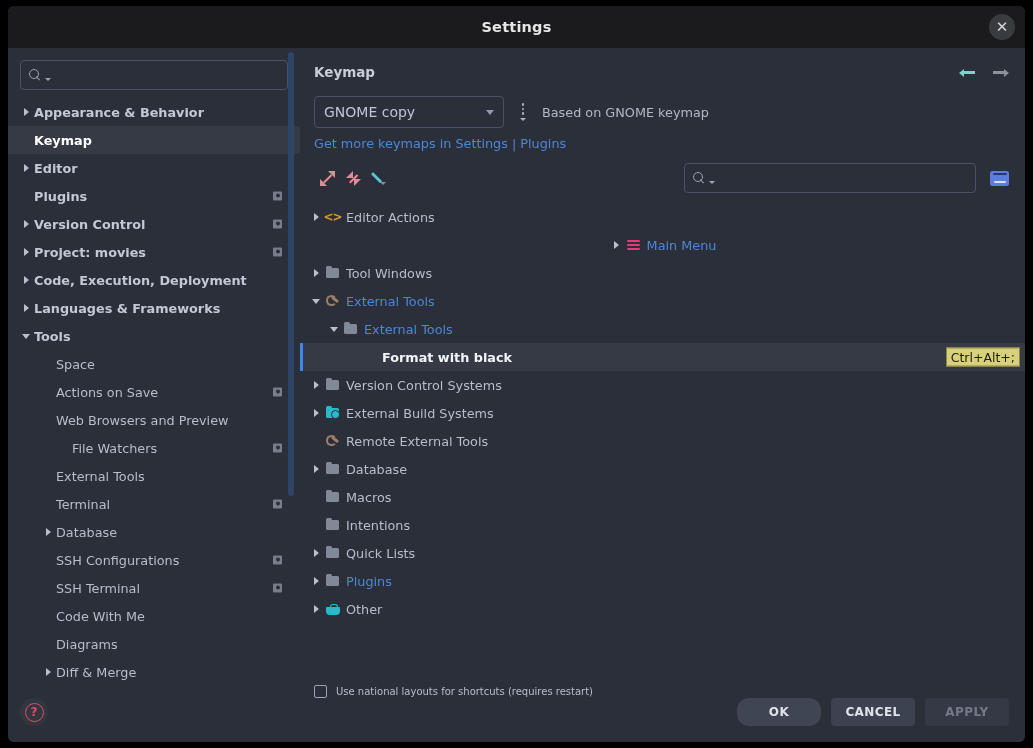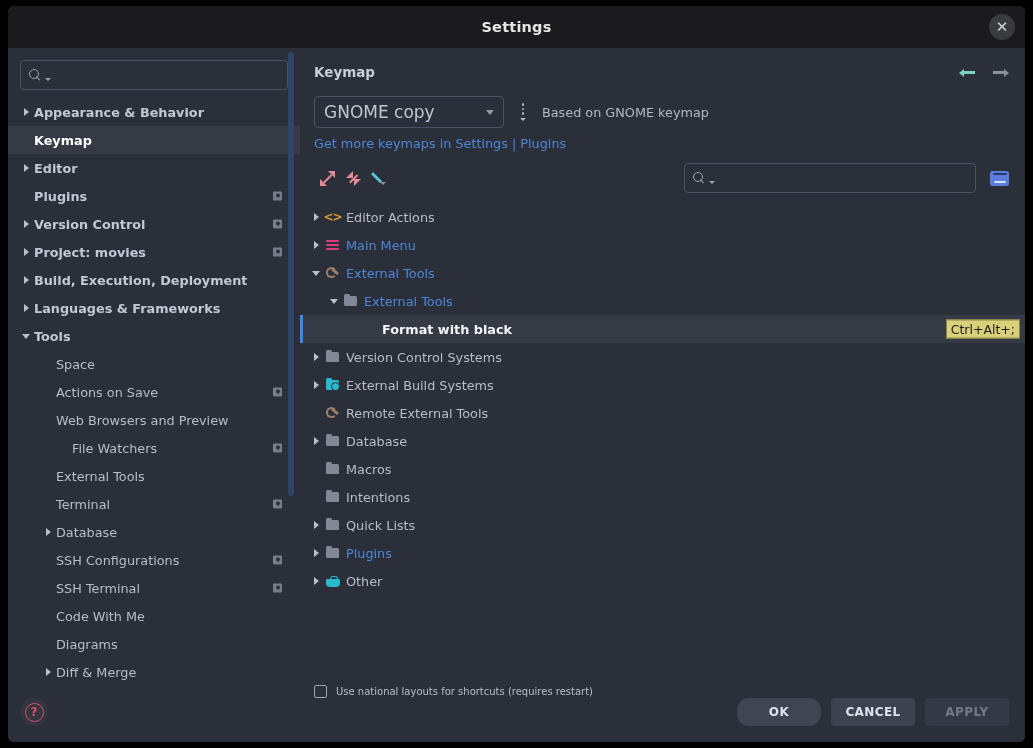--- a/index.html
+++ b/index.html
@@ -139,21 +139,21 @@
   .arrow.fwd b { right: 0; border-left: 5px solid #8b919d; }
   .keymap-row {
     display: flex; align-items: center; gap: 12px;
     padding: 16px 0 0 14px;
   }
   .select {
     width: 190px; height: 32px; border: 1px solid #4b5263; border-radius: 4px;
     display: flex; align-items: center; justify-content: space-between;
     padding: 0 9px; cursor: pointer; background: #2b2f3a;
   }
-  .select span { font-size: 17px; color: #bfc5d1; }
+  .select span { font-size: 14px; color: #bfc5d1; }
   .sel-caret {
     width: 0; height: 0; border-left: 4px solid transparent;
     border-right: 4px solid transparent; border-top: 5px solid #9299a7;
   }
   .dots-btn { width: 14px; display:flex; flex-direction:column; gap:2px; align-items:center; cursor:pointer; }
   .dots-btn i { width: 2.5px; height: 2.5px; background: #aeb4c0; border-radius: 50%; }
   .dots-caret {
     width: 0; height: 0; border-left: 3px solid transparent;
     border-right: 3px solid transparent; border-top: 3.5px solid #aeb4c0;
     margin-top: 1px;
@@ -339,21 +339,21 @@
             <div class="tw">
               <div class="chev"></div>
             </div>
             <div class="tree-label">Project: movies</div>
             <div class="badge-ic"></div>
           </div>
           <div class="tree-row lvl0" style="padding-left: 10px;">
             <div class="tw">
               <div class="chev"></div>
             </div>
-            <div class="tree-label">Build, Execution, Deployment</div>
+            <div class="tree-label">Code, Execution, Deployment</div>
           </div>
           <div class="tree-row lvl0" style="padding-left: 10px;">
             <div class="tw">
               <div class="chev"></div>
             </div>
             <div class="tree-label">Languages &amp; Frameworks</div>
           </div>
           <div class="tree-row lvl0" style="padding-left: 10px;">
             <div class="tw">
               <div class="chev open"></div>
@@ -488,35 +488,44 @@
       <div class="ktree" id="actions-tree">
           <div class="krow" style="padding-left: 8px;">
             <div class="tw">
               <div class="chev"></div>
             </div>
             <div class="kicon">
               <span class="code-ic">&lt;&gt;</span>
             </div>
             <div class="klabel">Editor Actions</div>
           </div>
-          <div class="krow" style="padding-left: 8px;">
+          <div class="krow" style="padding-left: 8px; justify-content: center;">
             <div class="tw">
               <div class="chev"></div>
             </div>
             <div class="kicon">
               <div class="menu-ic">
                 <i></i>
                 <i></i>
                 <i></i>
               </div>
             </div>
             <div class="klabel blue">Main Menu</div>
           </div>
           <div class="krow" style="padding-left: 8px;">
             <div class="tw">
+              <div class="chev"></div>
+            </div>
+            <div class="kicon">
+              <div class="folder"></div>
+            </div>
+            <div class="klabel">Tool Windows</div>
+          </div>
+          <div class="krow" style="padding-left: 8px;">
+            <div class="tw">
               <div class="chev open"></div>
             </div>
             <div class="kicon">
               <div class="wrench"></div>
             </div>
             <div class="klabel blue">External Tools</div>
           </div>
           <div class="krow" style="padding-left: 26px;">
             <div class="tw">
               <div class="chev open"></div>

